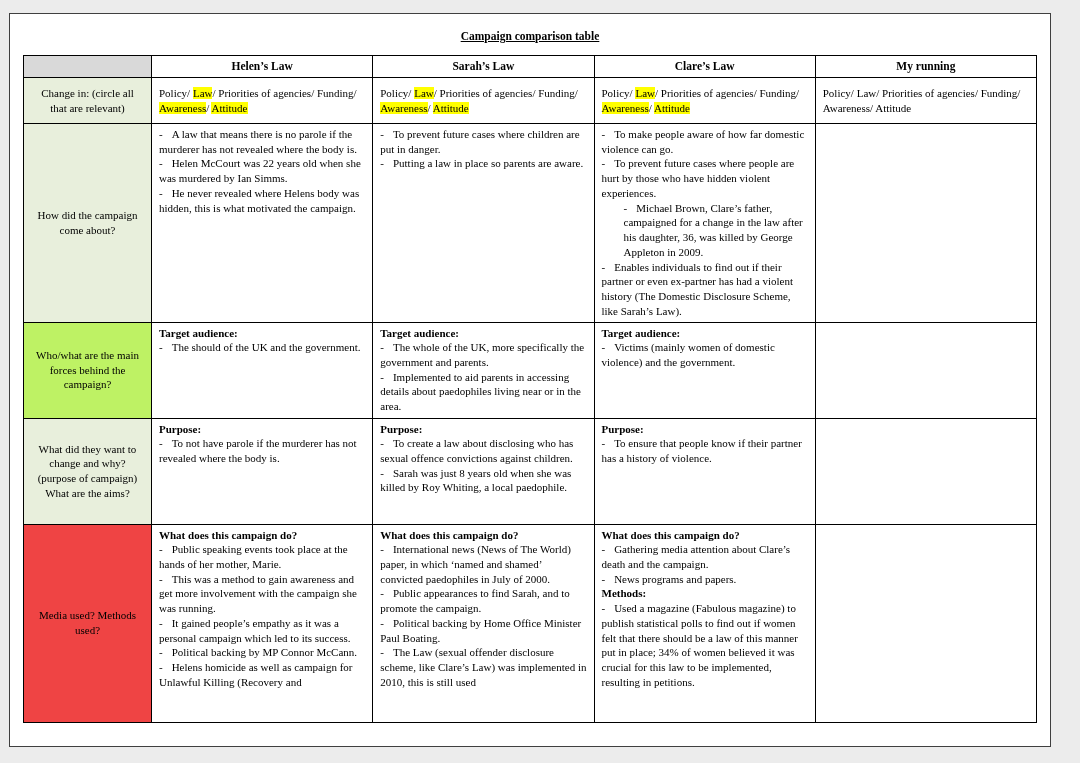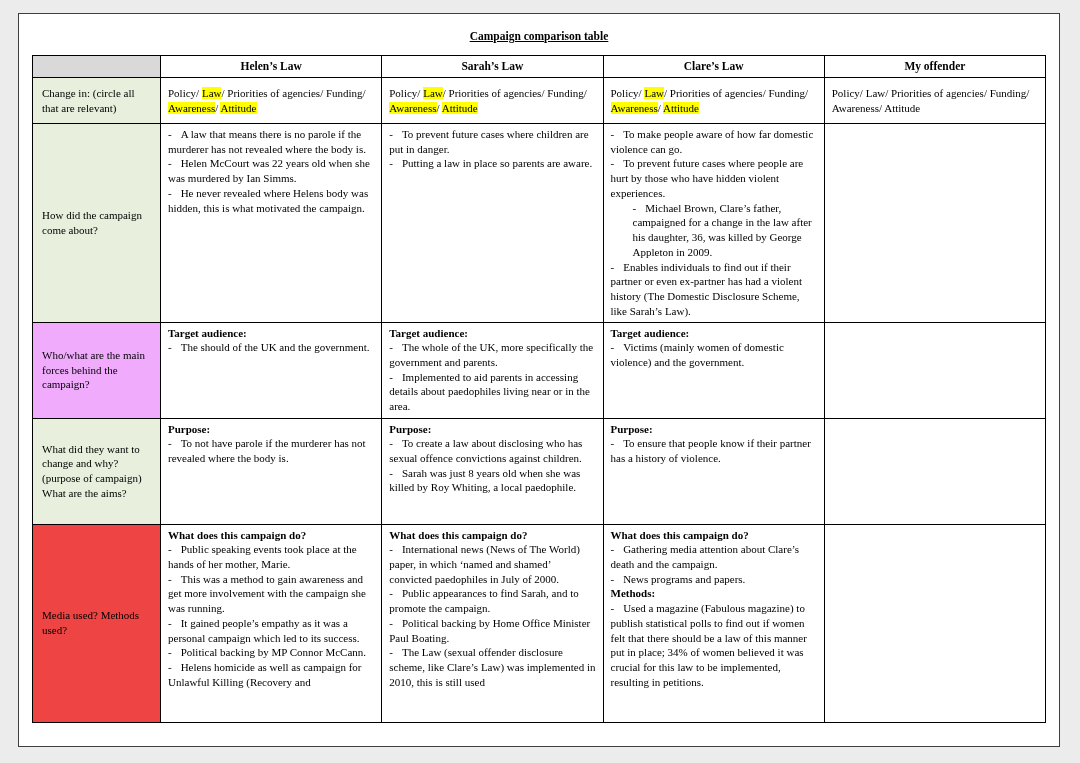--- a/index.html
+++ b/index.html
@@ -4,21 +4,21 @@
 <style>
   * { margin: 0; padding: 0; box-sizing: border-box; }
   html, body { width: 1080px; height: 763px; overflow: hidden; }
   body {
     background: #ececec;
     font-family: "Liberation Serif", "DejaVu Serif", serif;
     color: #000;
   }
   .page {
     position: absolute;
-    left: 18px; top: 13px;
+    left: 9px; top: 13px;
     width: 1042px; height: 734px;
     background: #ffffff;
     border: 1.5px solid #3f3f3f;
   }
   .doc-title {
     margin-top: 16px;
     text-align: center;
     font-weight: bold;
     font-size: 11.5px;
     text-decoration: underline;
@@ -39,20 +39,21 @@
     height: 22px;
     text-align: center;
     font-weight: bold;
     font-size: 11.5px;
     background: #ffffff;
   }
   .cmp thead th.corner { background: #d9d9d9; }
   .col-label { width: 128px; }
   td.row-label {
     background: #e8efdc;
+    text-align: center;
     vertical-align: middle;
     padding: 3px 9px;
   }
   td.cell {
     vertical-align: top;
     text-align: left;
     padding: 2px 5px;
   }
   tbody tr.r-0 { height: 46px; }
   tbody tr.r-0 td.cell { vertical-align: middle; }
@@ -79,21 +80,21 @@
         <col>
         <col>
         <col>
     </colgroup>
     <thead>
       <tr>
           <th class="corner" style="background: rgb(217, 217, 217);"></th>
           <th>Helen’s Law</th>
           <th>Sarah’s Law</th>
           <th>Clare’s Law</th>
-          <th>My offender</th>
+          <th>My running</th>
         </tr>
     </thead>
     <tbody>
         <tr class="r-0">
           <td class="row-label" style="background: rgb(232, 239, 220);">Change in: (circle all that are relevant)</td>
           <td class="cell">
             <div class="cell-content">
               <p><span>Policy/ </span><span class="hl" style="background: rgb(255, 255, 0);">Law</span><span>/ Priorities of agencies/ Funding/ </span><span class="hl" style="background: rgb(255, 255, 0);">Awareness</span><span>/ </span><span class="hl" style="background: rgb(255, 255, 0);">Attitude</span></p>
             </div>
           </td>
@@ -134,21 +135,21 @@
               <p class="bullet"><span class="dash">-</span><span>To prevent future cases where people are hurt by those who have hidden violent experiences.</span></p>
               <p class="bullet indent"><span class="dash">-</span><span>Michael Brown, Clare’s father, campaigned for a change in the law after his daughter, 36, was killed by George Appleton in 2009.</span></p>
               <p class="bullet"><span class="dash">-</span><span>Enables individuals to find out if their partner or even ex-partner has had a violent history (The Domestic Disclosure Scheme, like Sarah’s Law).</span></p>
             </div>
           </td>
           <td class="cell">
             <div class="cell-content"></div>
           </td>
         </tr>
         <tr class="r-2">
-          <td class="row-label" style="background: #f0abfc;">Who/what are the main forces behind the campaign?</td>
+          <td class="row-label" style="background: #bef264;">Who/what are the main forces behind the campaign?</td>
           <td class="cell">
             <div class="cell-content">
               <p class="heading">Target audience:</p>
               <p class="bullet"><span class="dash">-</span><span>The should of the UK and the government.</span></p>
             </div>
           </td>
           <td class="cell">
             <div class="cell-content">
               <p class="heading">Target audience:</p>
               <p class="bullet"><span class="dash">-</span><span>The whole of the UK, more specifically the government and parents.</span></p>

